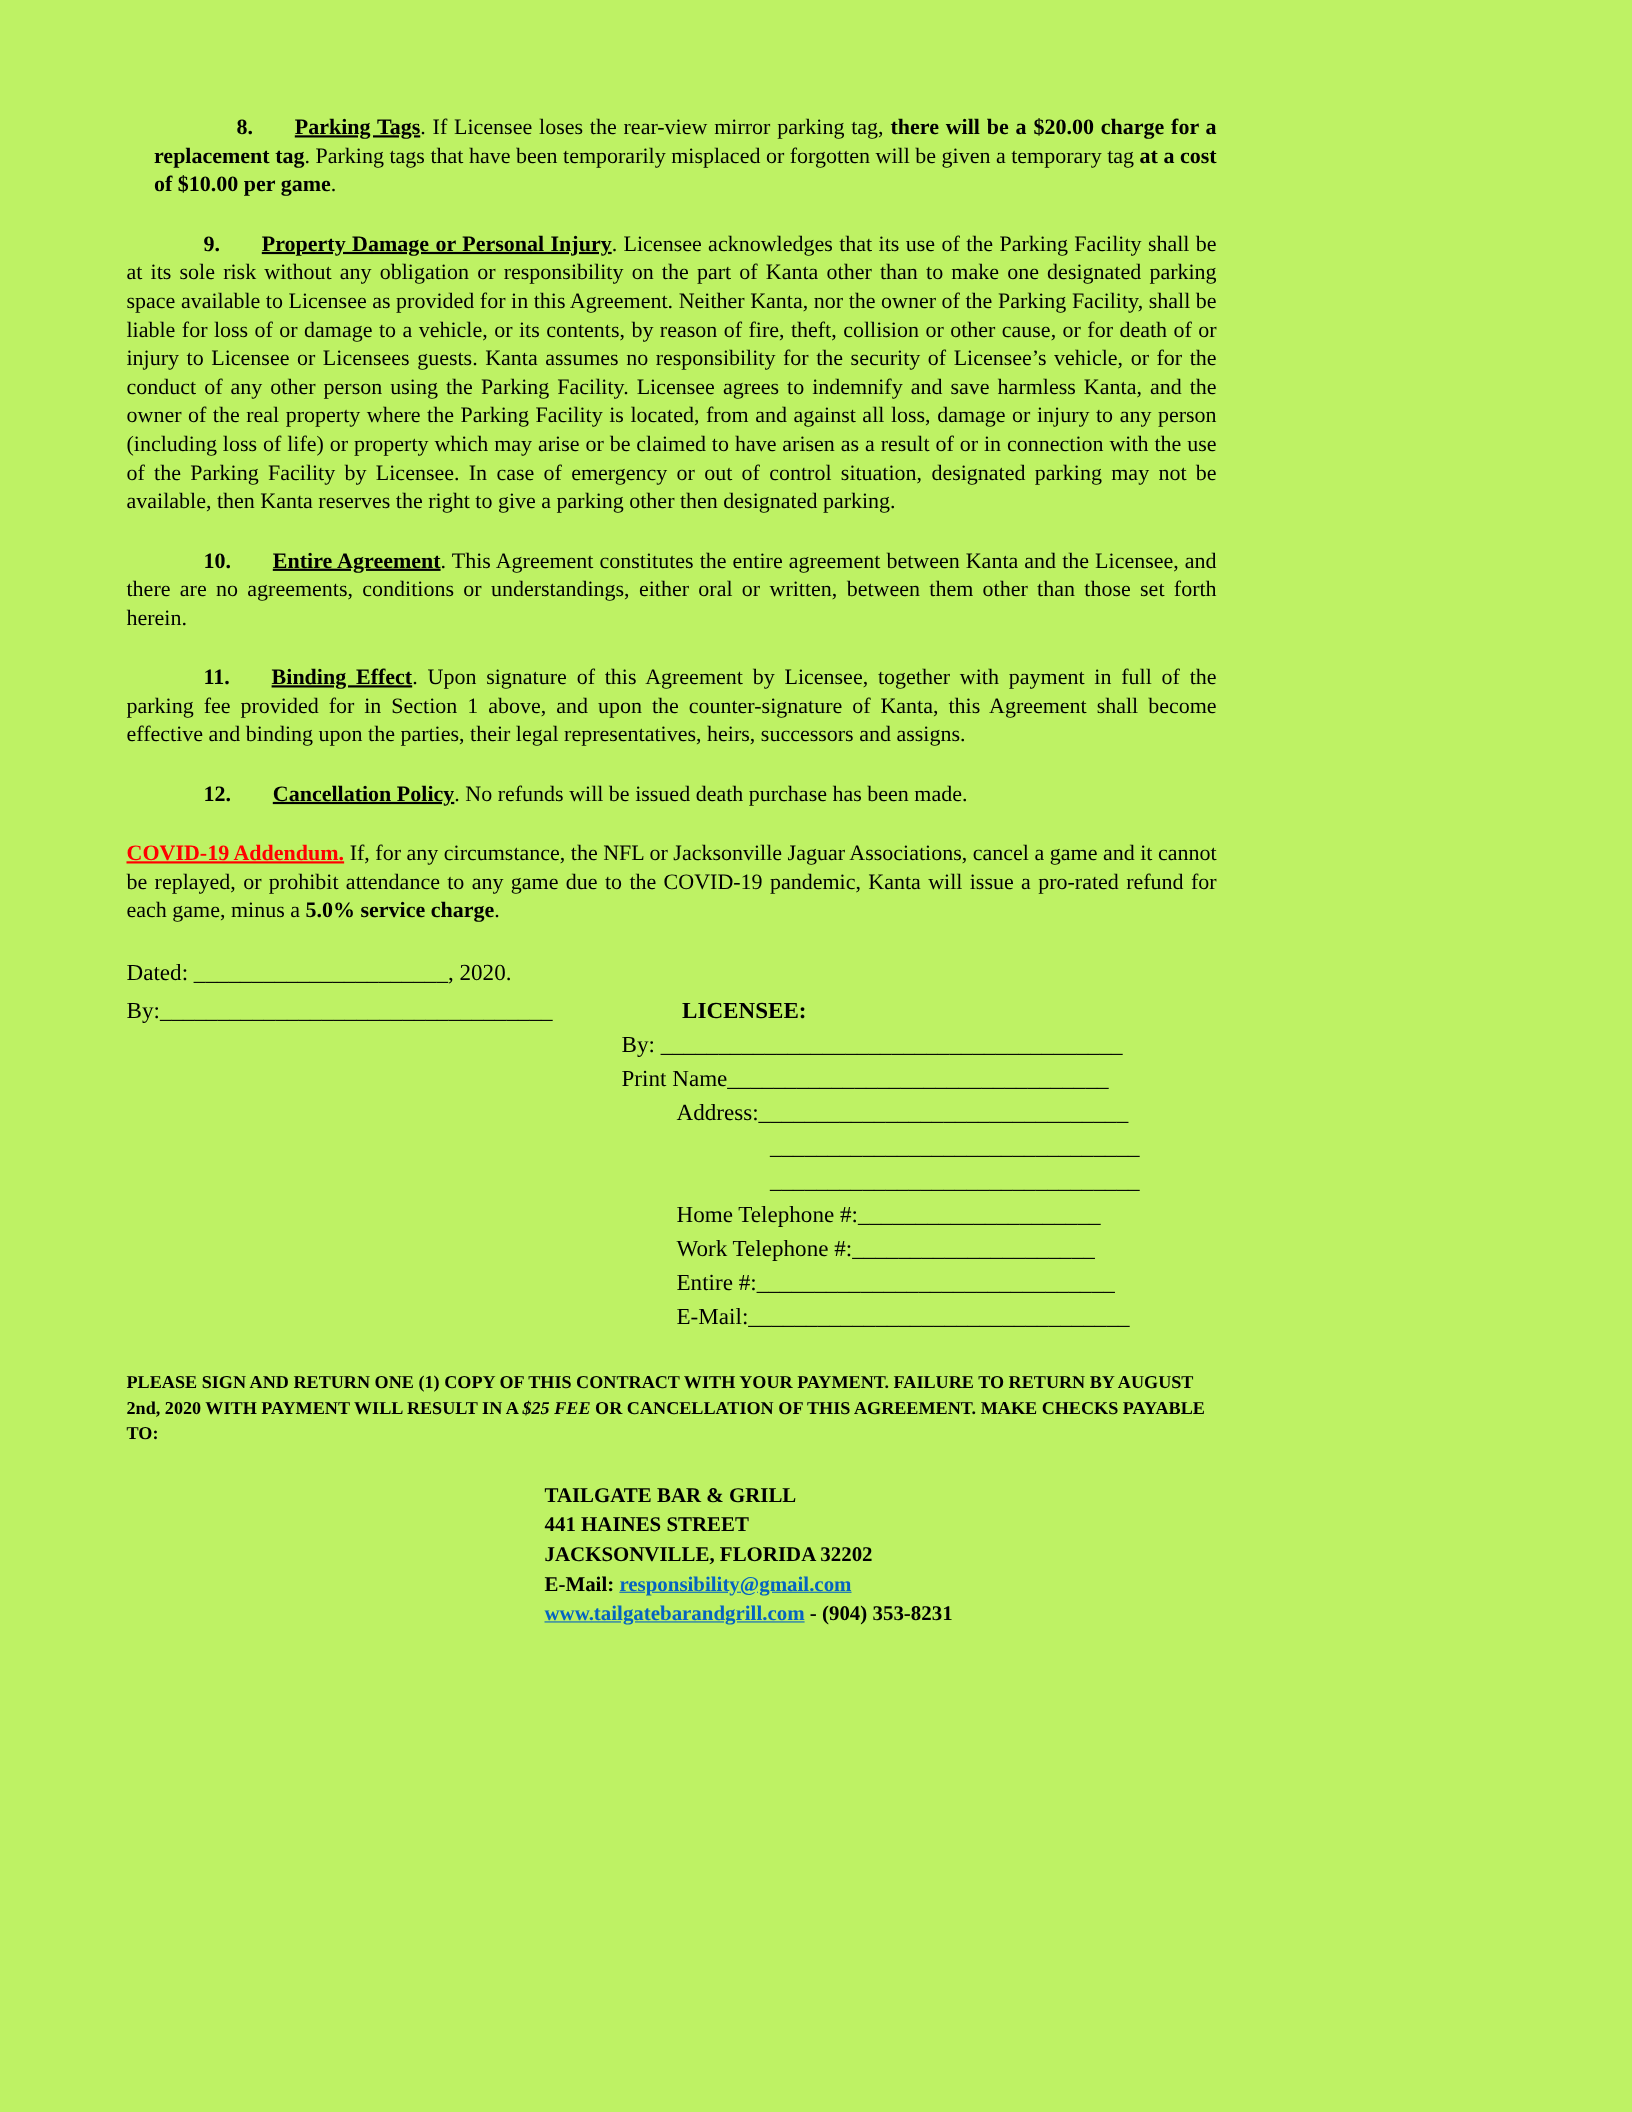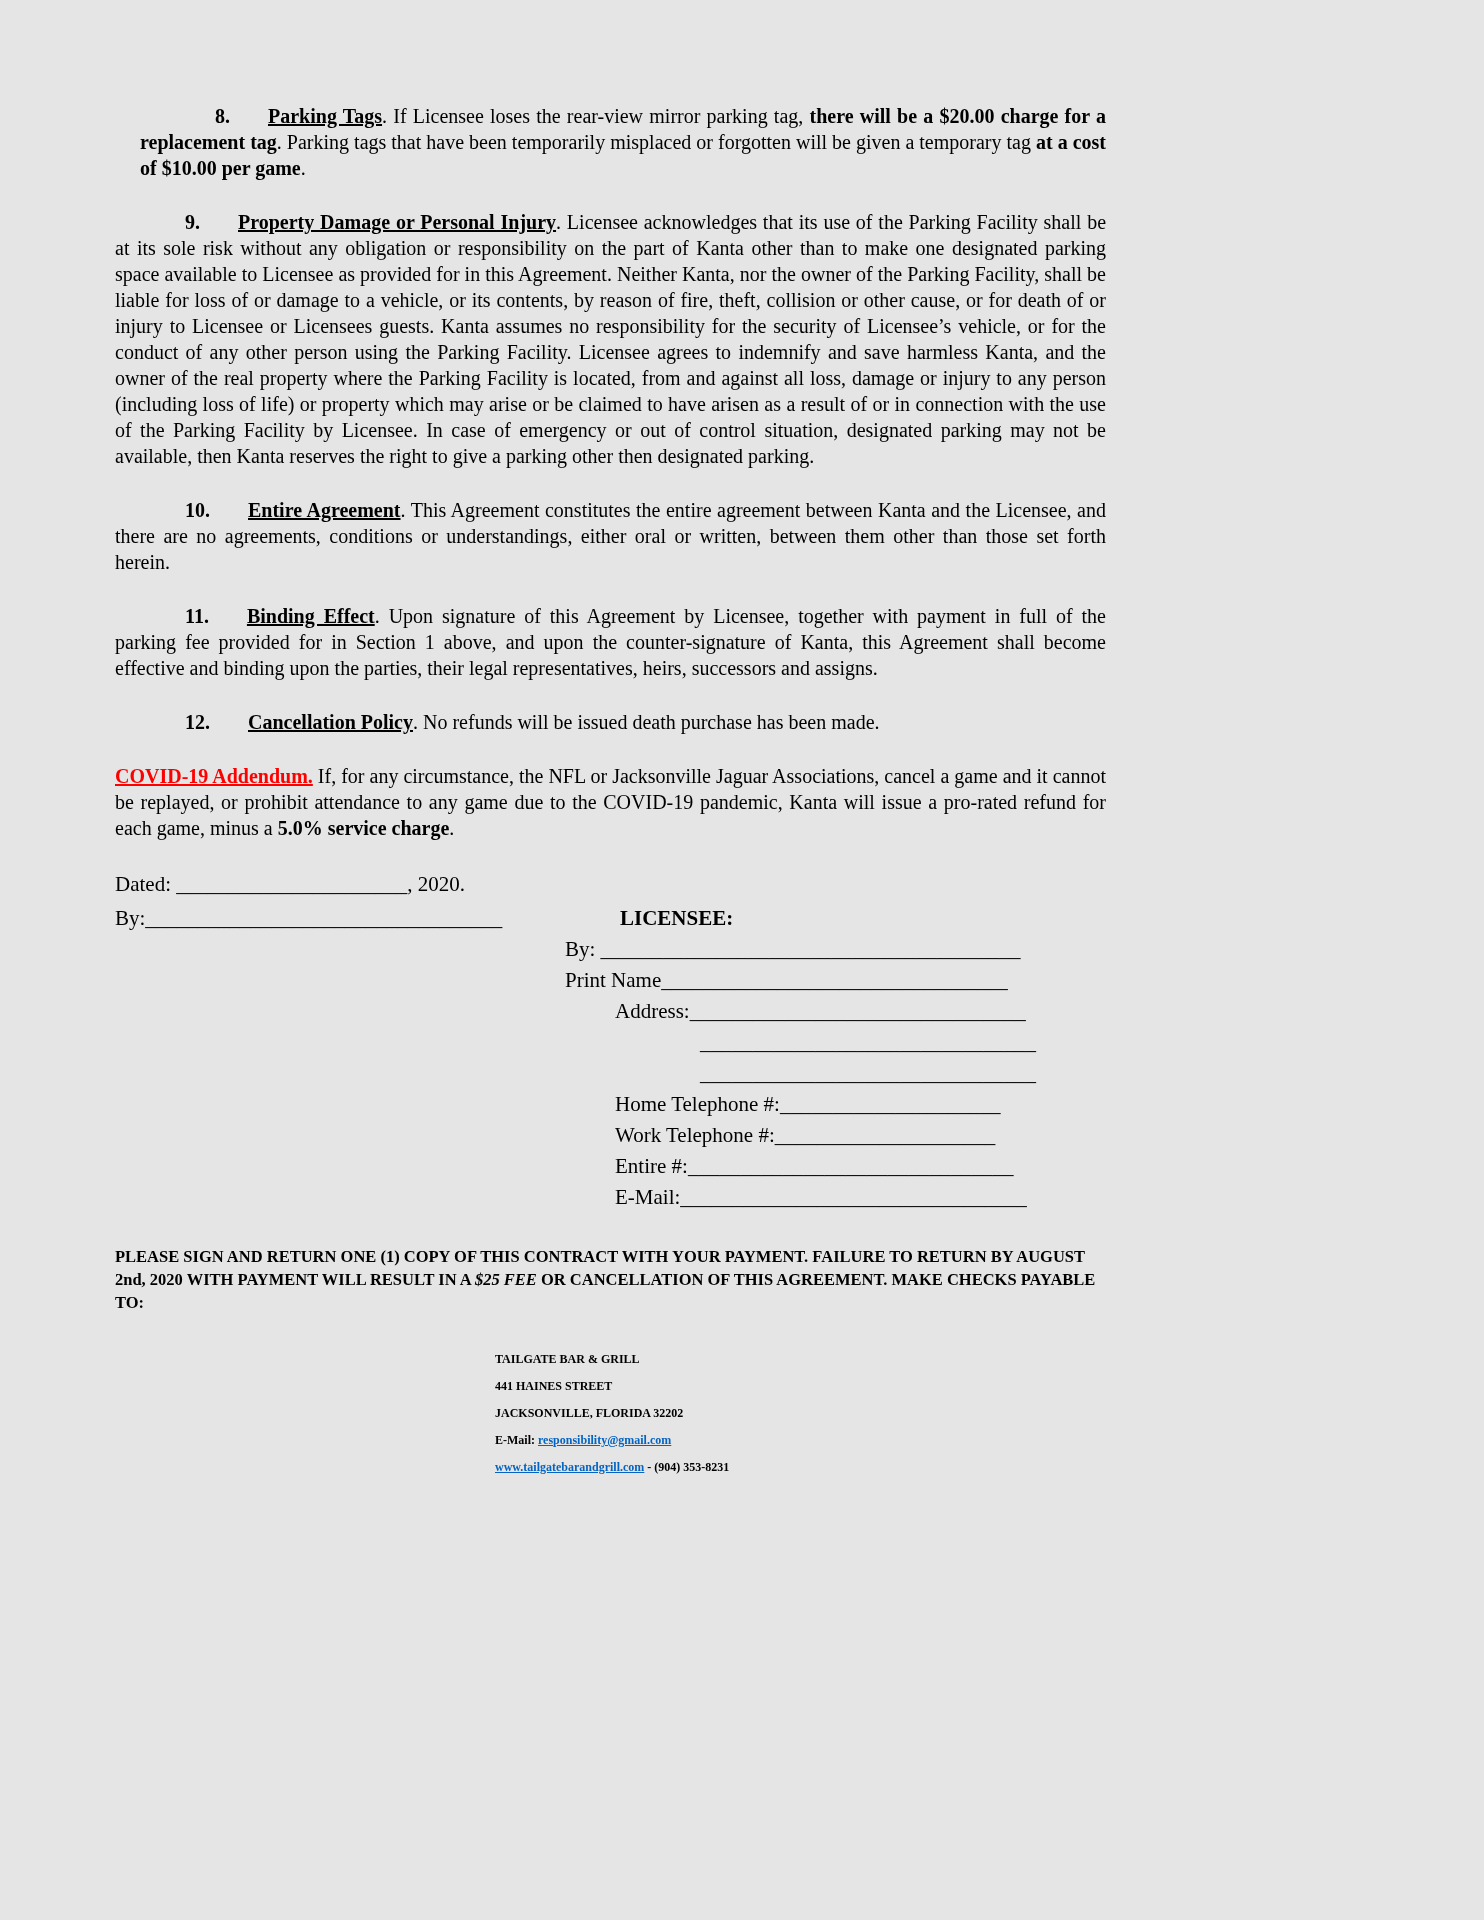--- a/index.html
+++ b/index.html
@@ -6,21 +6,21 @@
   html, body { background: #ffffff; }
   body {
     width: 1484px;
     min-height: 1920px;
     font-family: "Liberation Serif", serif;
     color: #000000;
   }
   .page {
     width: 1484px;
     min-height: 1920px;
-    background: #e5e5e5;
+    background: #bef264;
     padding: 103px 378px 60px 115px;
   }
   .para {
     font-size: 20px;
     line-height: 26px;
     text-align: justify;
     margin-bottom: 28px;
   }
   .sec { text-indent: 70px; }
   .sec8 { text-indent: 75px; margin-left: 25px; }
@@ -44,21 +44,21 @@
     font-size: 16.5px;
     line-height: 23px;
     font-weight: bold;
     text-align: left;
   }
   .fee { font-style: italic; }
 
   .contact {
     margin-top: 32px;
     margin-left: 380px;
-    font-size: 12px;
+    font-size: 19px;
     line-height: 27px;
     font-weight: bold;
   }
   .link {
     color: #0563C1;
     text-decoration: underline;
     cursor: pointer;
   }
 </style>
 </head>

